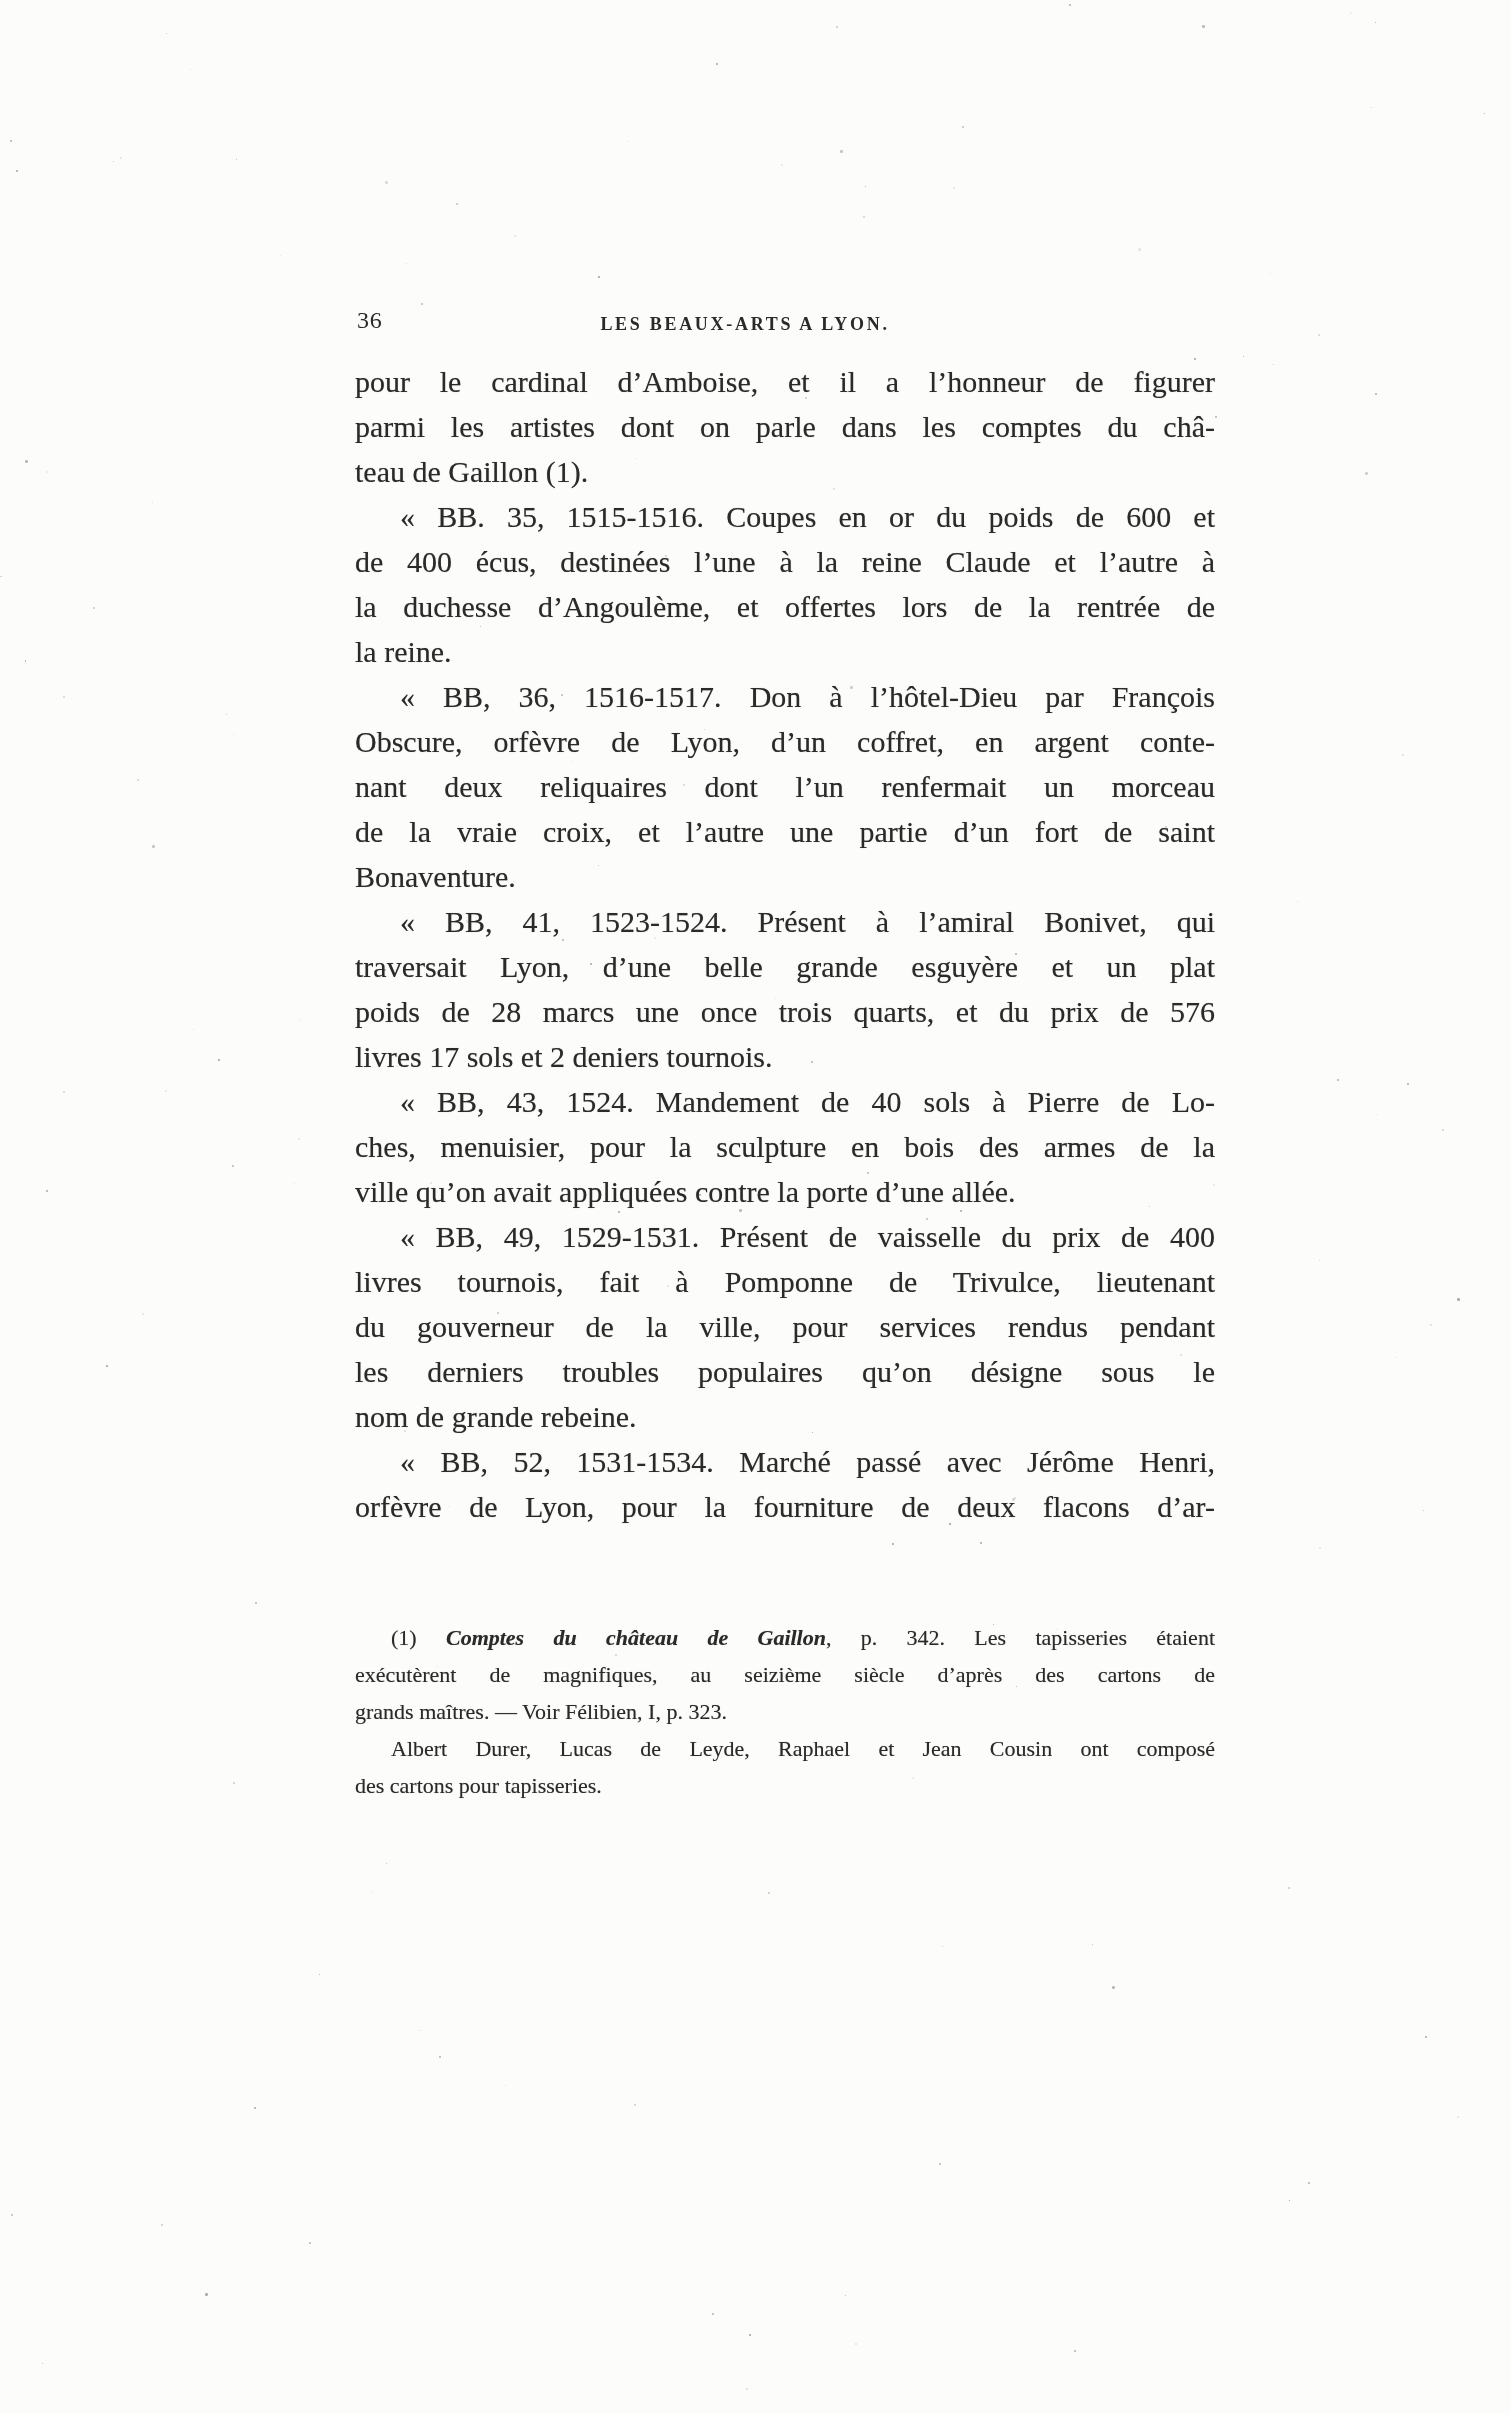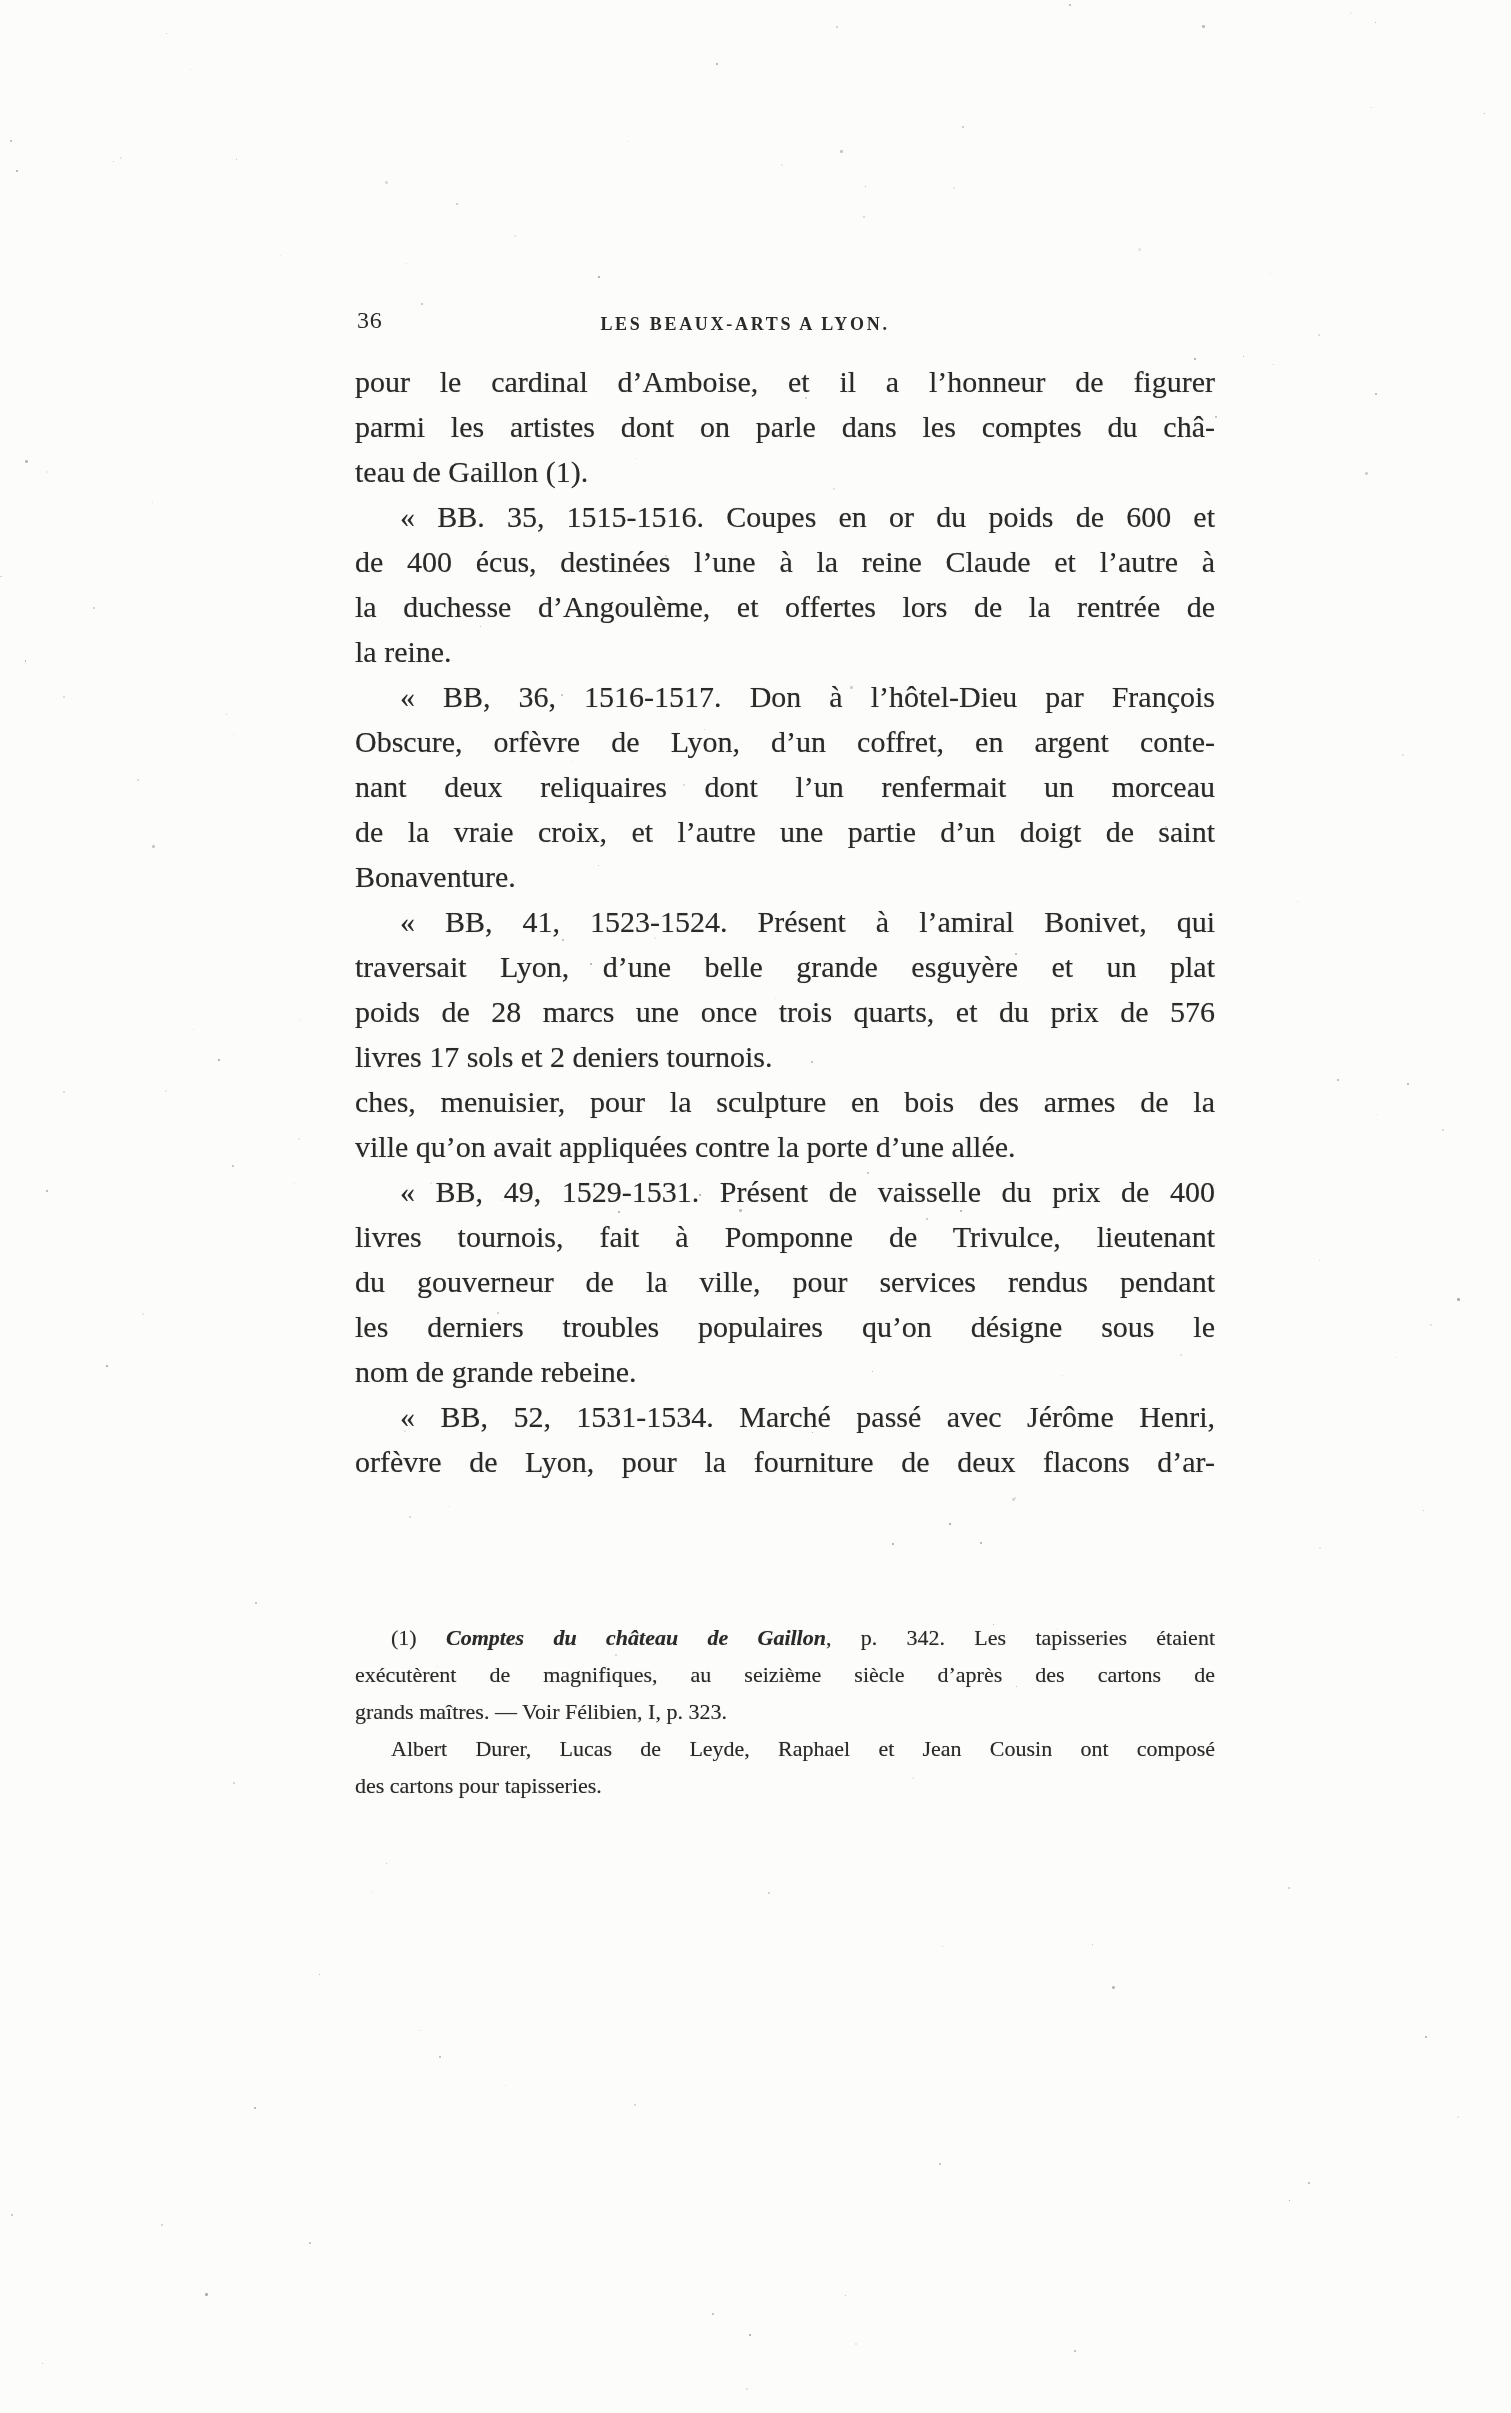--- a/index.html
+++ b/index.html
@@ -258,26 +258,27 @@
       <div class="bline">pour le cardinal d’Amboise, et il a l’honneur de figurer</div>
       <div class="bline">parmi les artistes dont on parle dans les comptes du châ-</div>
       <div class="bline pend">teau de Gaillon (1).</div>
       <div class="bline pind">« BB. 35, 1515-1516. Coupes en or du poids de 600 et</div>
       <div class="bline">de 400 écus, destinées l’une à la reine Claude et l’autre à</div>
       <div class="bline">la duchesse d’Angoulème, et offertes lors de la rentrée de</div>
       <div class="bline pend">la reine.</div>
       <div class="bline pind">« BB, 36, 1516-1517. Don à l’hôtel-Dieu par François</div>
       <div class="bline">Obscure, orfèvre de Lyon, d’un coffret, en argent conte-</div>
       <div class="bline">nant deux reliquaires dont l’un renfermait un morceau</div>
-      <div class="bline">de la vraie croix, et l’autre une partie d’un doigt de saint</div>
+      <div class="bline">de la vraie croix, et l’autre une partie d’un fort de saint</div>
       <div class="bline pend">Bonaventure.</div>
       <div class="bline pind">« BB, 41, 1523-1524. Présent à l’amiral Bonivet, qui</div>
       <div class="bline">traversait Lyon, d’une belle grande esguyère et un plat</div>
       <div class="bline">poids de 28 marcs une once trois quarts, et du prix de 576</div>
       <div class="bline pend">livres 17 sols et 2 deniers tournois.</div>
+      <div class="bline pind">« BB, 43, 1524. Mandement de 40 sols à Pierre de Lo-</div>
       <div class="bline">ches, menuisier, pour la sculpture en bois des armes de la</div>
       <div class="bline pend">ville qu’on avait appliquées contre la porte d’une allée.</div>
       <div class="bline pind">« BB, 49, 1529-1531. Présent de vaisselle du prix de 400</div>
       <div class="bline">livres tournois, fait à Pomponne de Trivulce, lieutenant</div>
       <div class="bline">du gouverneur de la ville, pour services rendus pendant</div>
       <div class="bline">les derniers troubles populaires qu’on désigne sous le</div>
       <div class="bline pend">nom de grande rebeine.</div>
       <div class="bline pind">« BB, 52, 1531-1534. Marché passé avec Jérôme Henri,</div>
       <div class="bline">orfèvre de Lyon, pour la fourniture de deux flacons d’ar-</div>
     </div>

